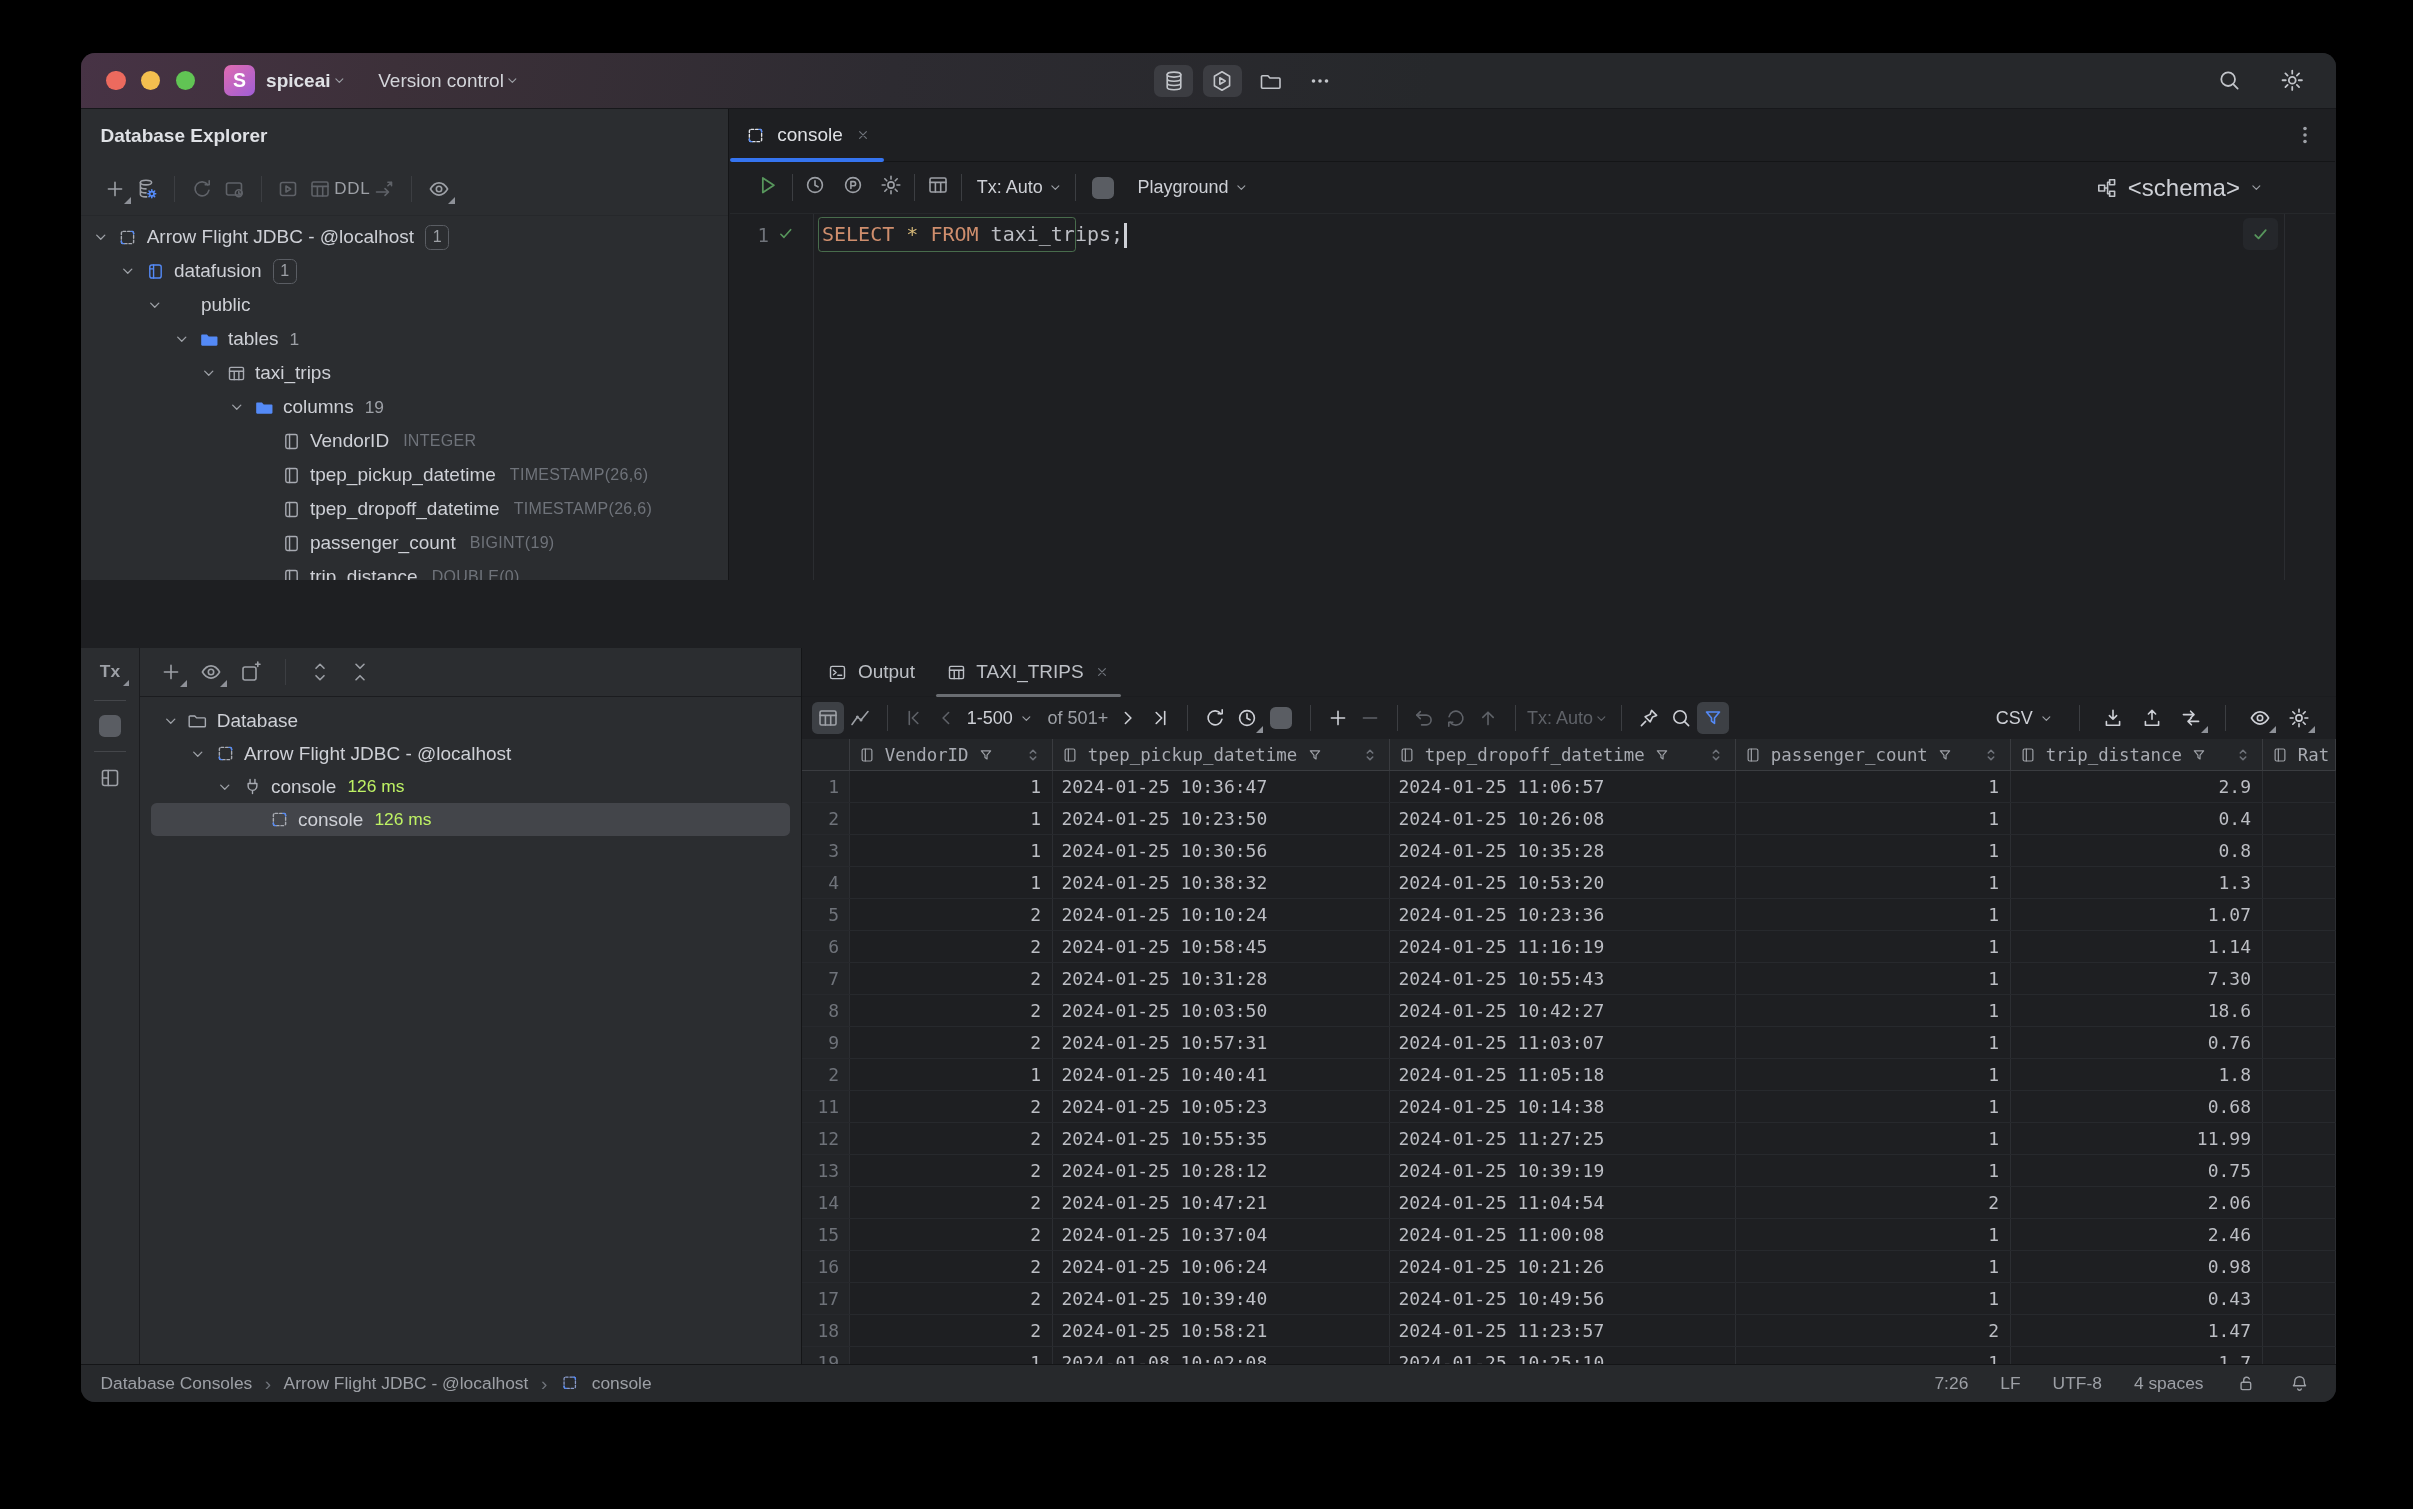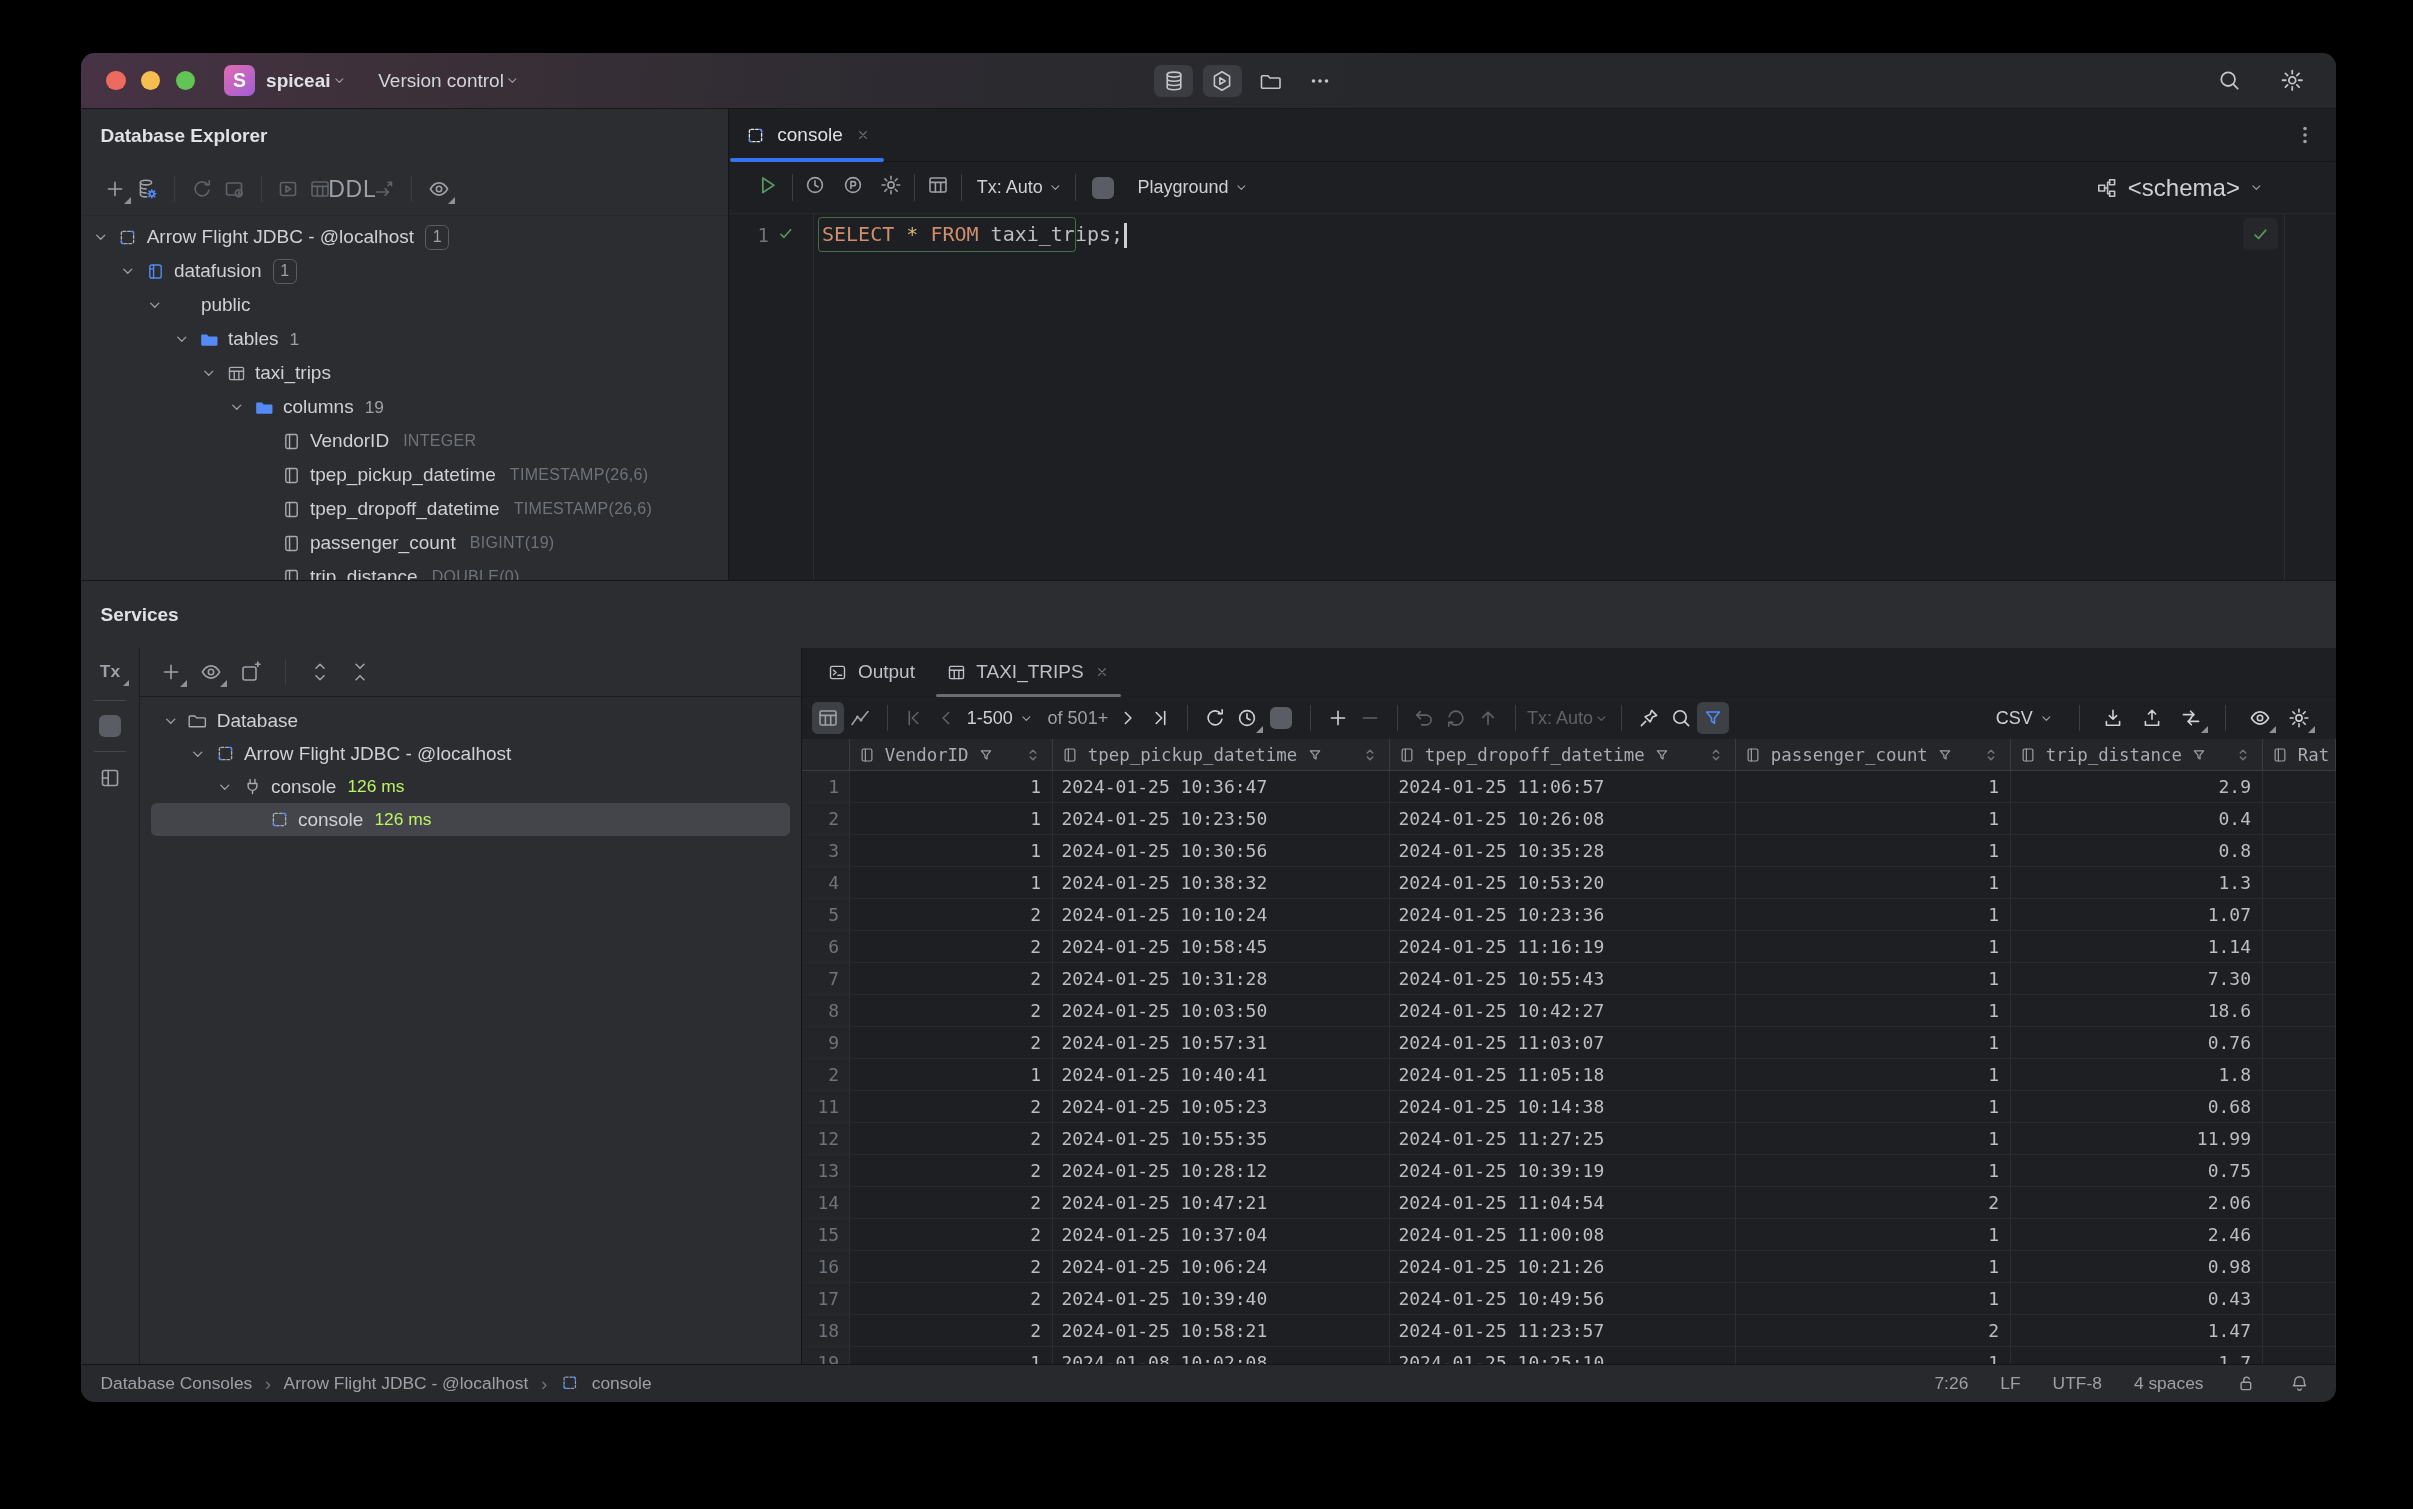--- a/index.html
+++ b/index.html
@@ -32,21 +32,21 @@
     border-style:solid; border-width:0 0 7px 7px; border-color:transparent transparent #8e9198 transparent; }
   .vsep { width:0.7px; height:26.5px; background:#3c3e42; margin:0 11px; flex:none; }
   .dim { color:#5f6268; }
   .chev-sm { width:16.7px; height:16.7px; }
 
   
   .dbx { position:absolute; left:0; top:56px; width:648px; height:471px; background:#2b2d30; border-right:1.4px solid #141517; }
   .dbx-header { height:54px; display:flex; align-items:center; padding-left:19.5px; font-size:19px; font-weight:bold; color:#dfe1e5; }
   .dbx-toolbar { height:53px; display:flex; align-items:center; padding-left:18px; color:#9da0a6; border-bottom:0.7px solid #26282b; }
   .dbx-toolbar .tb { display:flex; align-items:center; justify-content:center; width:32px; height:32px; }
-  .ddl-label { font-size:23px; letter-spacing:0.7px; color:#9da0a6; margin:0 5.6px; }
+  .ddl-label { font-size:17px; letter-spacing:0.7px; color:#9da0a6; margin:0 5.6px; }
   .tree { position:relative; height:364px; overflow:hidden; padding-top:4.2px; }
   .trow { height:34px; display:flex; align-items:center; font-size:19px; color:#ced0d6; white-space:nowrap; }
   .trow .lbl { margin-left:8.4px; }
   .badge-box { margin-left:11px; border:0.7px solid #5a5d63; border-radius:5.6px; min-width:24px; height:25px;
     display:inline-flex; align-items:center; justify-content:center; padding:0 5.6px; font-size:16px; color:#9da0a6; }
   .badge-plain { margin-left:11px; font-size:17.4px; color:#9da0a6; }
   .ttype { margin-left:14px; font-size:16px; color:#6f737a; letter-spacing:0.3px; }
   .time { margin-left:11px; font-size:17.4px; color:#bef264; }
 
   
@@ -536,21 +536,20 @@
       <div class="inspect">
           <span class="icw s30">
             <svg viewBox="0 0 24 24">
               <path stroke="#57965c" stroke-width="2" d="M6 12.6l3.8 3.8L18 7"></path>
             </svg>
           </span>
         </div>
     </div>
   </div>
 
-  <div class="svc-header">Services</div>
 
   <div class="bottom">
     <div class="lstrip">
       <span class="tx">Tx</span>
       <hr>
       <span class="graysq"></span>
       <hr>
       <span class="icw">
           <svg viewBox="0 0 24 24">
             <rect x="4.5" y="4.5" width="15" height="15" rx="2"></rect>

